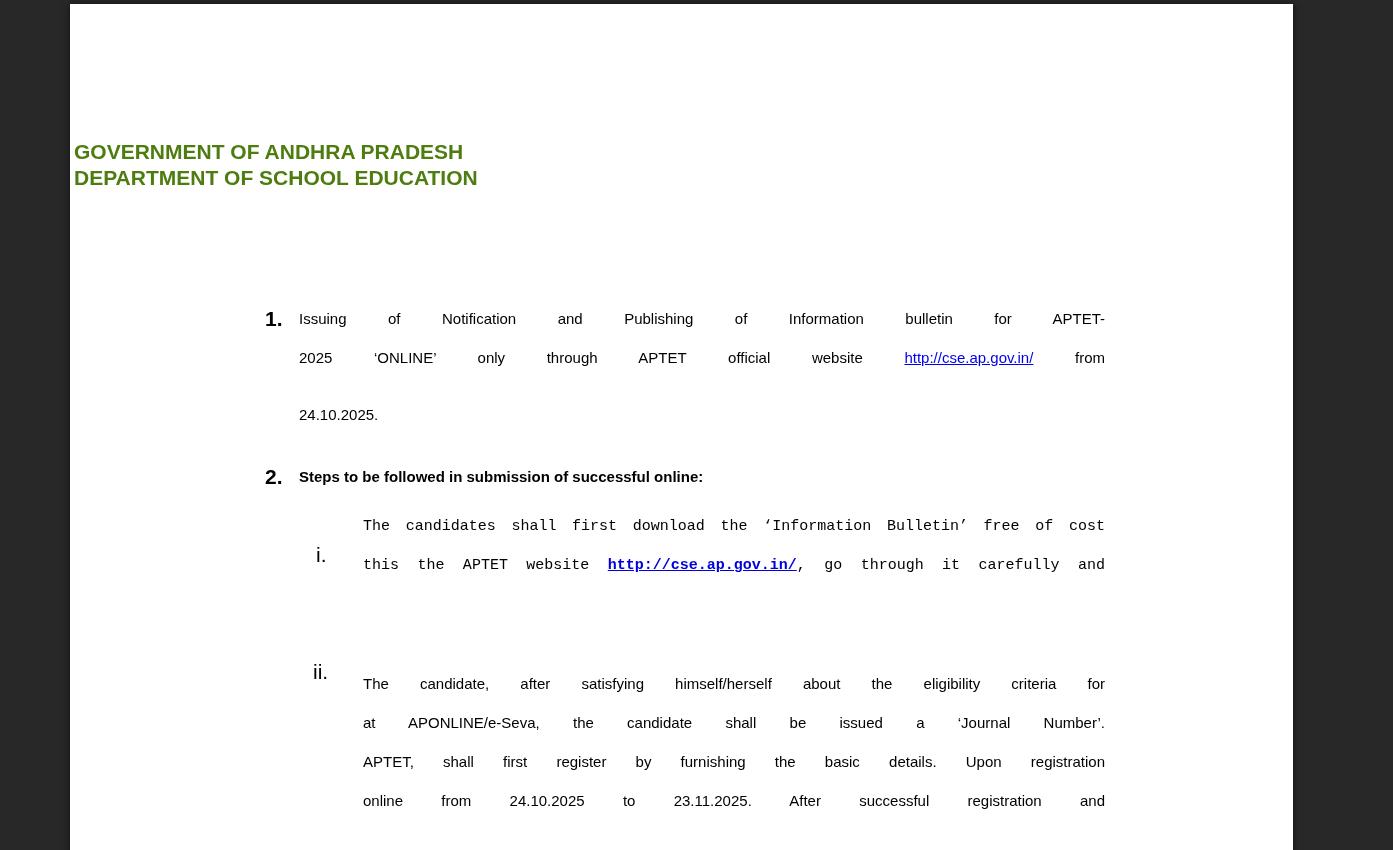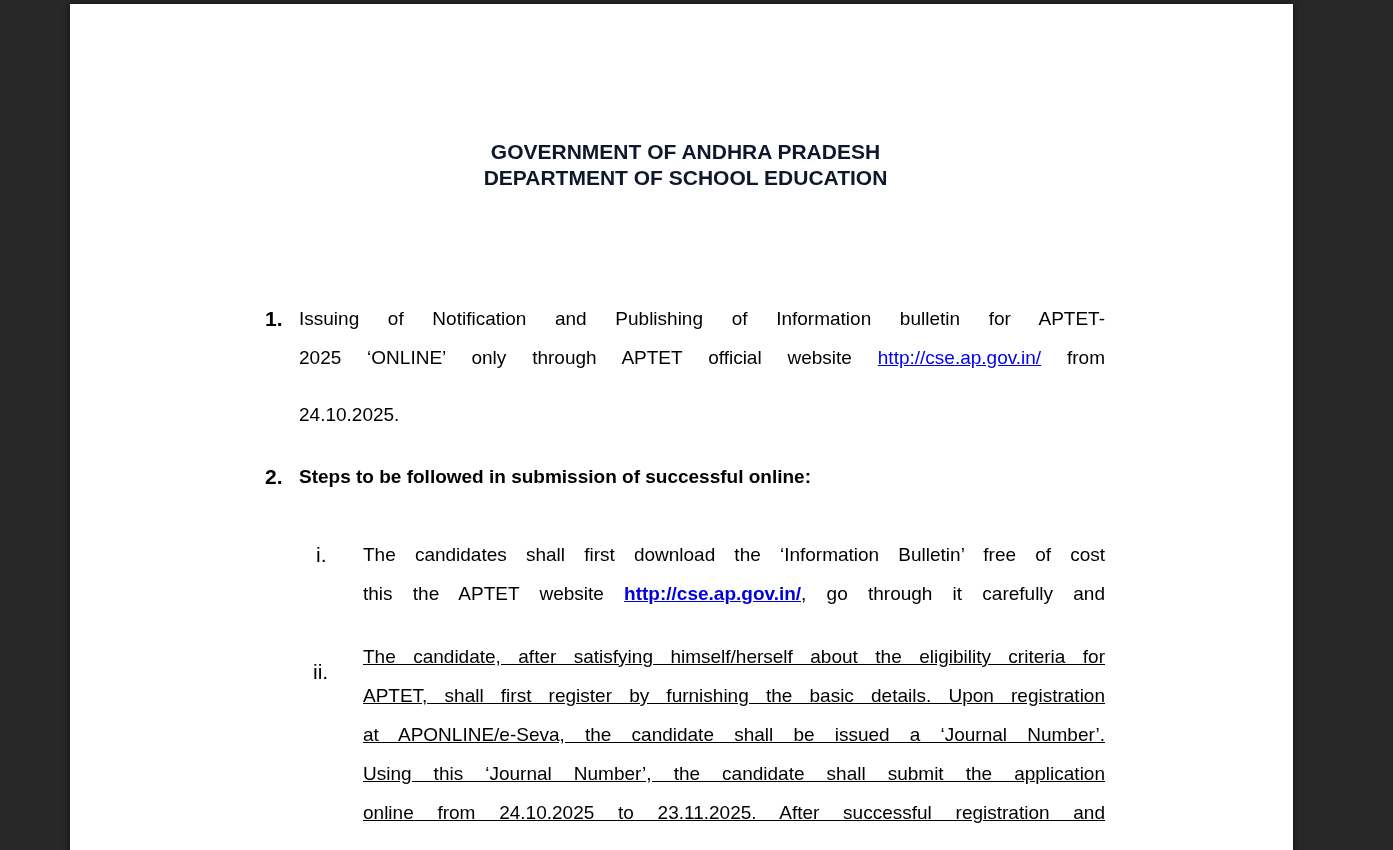--- a/index.html
+++ b/index.html
@@ -9,40 +9,40 @@
     font-family: "Liberation Sans", sans-serif;
     position: relative;
   }
   .page {
     position: absolute; left: 70px; top: 4px;
     width: 1223px; height: 900px;
     background: #ffffff;
     box-shadow: 0 0 8px rgba(0,0,0,0.6);
   }
   .hdr {
-    position: absolute; left: 0; width: 1223px; text-align: center;
-    font-weight: bold; font-size: 21px; color: #0f172a; line-height: 26px;
+    position: absolute; left: 0; width: 1223px; text-align: left;
+    font-weight: bold; font-size: 21px; color: #4d7c0f; line-height: 26px;
   }
   .hdr1 { top: 135px; left: 4px; }
   .hdr2 { top: 161px; left: 4px; }
   .hdr3 { top: 213px; left: 4px; text-decoration: underline; }
   .para {
-    position: absolute; font-size: 19px; color: #000;
+    position: absolute; font-size: 15px; color: #000;
     line-height: 39px; text-align: justify;
   }
   .num { position: absolute; font-size: 21px; color: #000; line-height: 39px; font-weight: bold; }
   .roman { position: absolute; font-size: 21px; color: #000; line-height: 39px; }
   .p1 { left: 229px; top: 295px; width: 806px; }
   .n1 { left: 195px; top: 295px; }
   .n2 { left: 195px; top: 453px; }
   .p2 { left: 229px; top: 453px; width: 806px; font-weight: bold; }
   .r1 { left: 246px; top: 531px; }
-  .pi { left: 293px; top: 531px; width: 742px; }
+  .pi { left: 293px; top: 503px; width: 742px; font-family: Liberation Mono, monospace; }
   .r2 { left: 243px; top: 648px; }
-  .pii { left: 293px; top: 633px; width: 742px; text-decoration: underline; }
+  .pii { left: 293px; top: 660px; width: 742px; }
   .line { display: block; text-align: justify; text-align-last: justify; height: 39px; }
   .line.last { text-align-last: left; margin-top: 18px; }
   a.link { color: #0000ee; text-decoration: underline; }
   a.link.bold { font-weight: bold; color: #0000dd; }
 </style>
 </head>
 <body>
 
 <div class="page">
   <div class="hdr hdr1">GOVERNMENT OF ANDHRA PRADESH</div>
@@ -60,18 +60,17 @@
 
   <div class="roman r1">i.</div>
   <div class="para pi">
     <span class="line">The candidates shall first download the ‘Information Bulletin’ free of cost</span>
     <span class="line"><span>this the APTET website </span><a class="link bold" href="#">http://cse.ap.gov.in/</a><span>, go through it carefully and</span></span>
   </div>
 
   <div class="roman r2">ii.</div>
   <div class="para pii">
     <span class="line">The candidate, after satisfying himself/herself about the eligibility criteria for</span>
+    <span class="line">at APONLINE/e-Seva, the candidate shall be issued a ‘Journal Number’.</span>
     <span class="line">APTET, shall first register by furnishing the basic details. Upon registration</span>
-    <span class="line">at APONLINE/e-Seva, the candidate shall be issued a ‘Journal Number’.</span>
-    <span class="line">Using this ‘Journal Number’, the candidate shall submit the application</span>
     <span class="line">online from 24.10.2025 to 23.11.2025. After successful registration and</span>
   </div>
 </div>
 
 </body></html>

